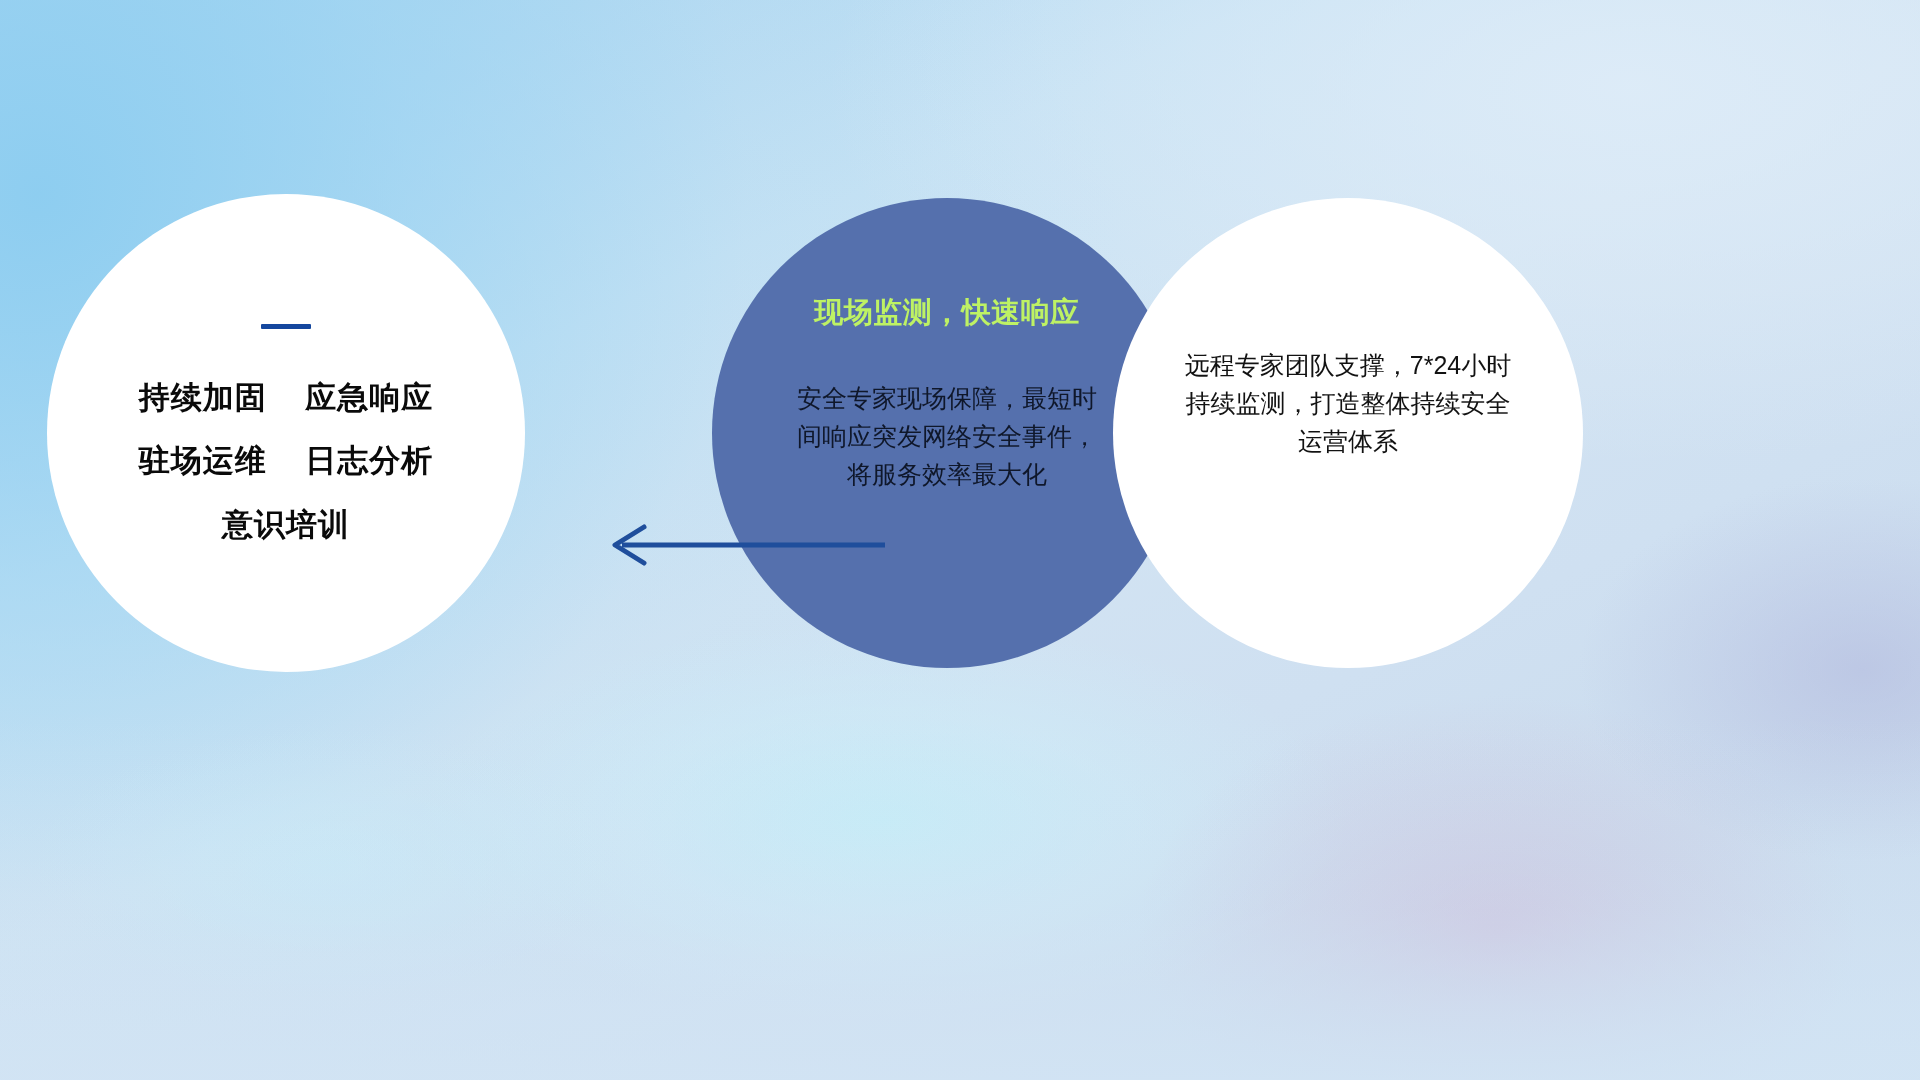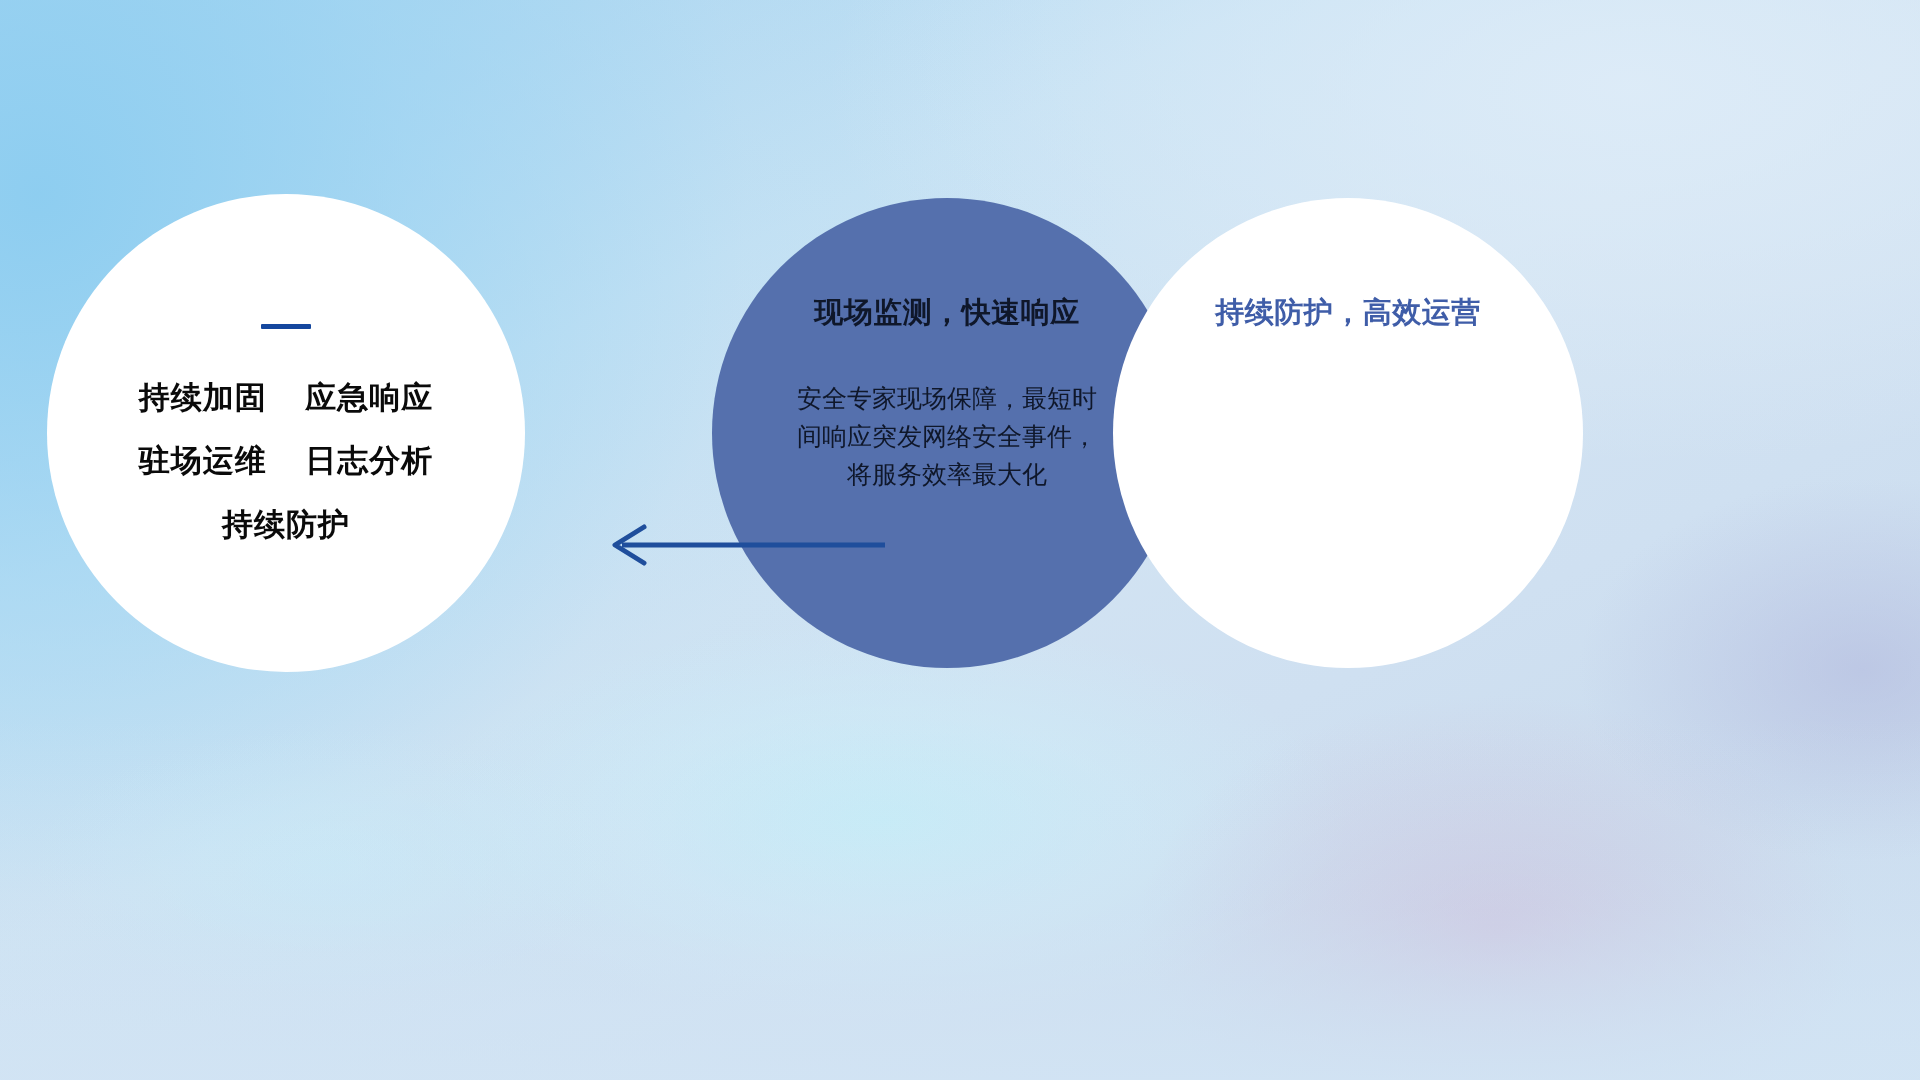--- a/index.html
+++ b/index.html
@@ -158,21 +158,21 @@
     flex-direction: column;
     align-items: center;
     justify-content: flex-start;
     padding-top: 98px;
     box-sizing: border-box;
     text-align: center;
   }
   .mid-heading {
     font-size: 29px;
     font-weight: bold;
-    color: #0f172a;
+    color: #bef264;
     letter-spacing: 0.5px;
     line-height: 1.15;
     white-space: nowrap;
   }
   .mid-body {
     margin-top: 50px;
     font-size: 25px;
     color: #0f172a;
     line-height: 1.52;
     width: 300px;
@@ -231,34 +231,34 @@
   <div class="bg-layer bg-glow-cyan2"></div>
   <div class="bg-layer bg-glow-pink"></div>
   <div class="bg-layer bg-glow-violet"></div>
   <div class="bg-layer bg-glow-bottom"></div>
 
   <div class="circle circle-white" id="circle-left">
     <div class="left-inner">
       <div class="divider"></div>
       <div class="left-line">持续加固    应急响应</div>
       <div class="left-line">驻场运维    日志分析</div>
-      <div class="left-line">持续防护</div>
+      <div class="left-line">意识培训</div>
     </div>
   </div>
 
   <div class="circle" id="circle-mid">
     <div class="mid-inner">
       <div class="mid-heading">现场监测，快速响应</div>
       <div class="mid-body">安全专家现场保障，最短时间响应突发网络安全事件，将服务效率最大化</div>
     </div>
   </div>
 
   <div class="circle circle-white" id="circle-right">
     <div class="right-inner">
-      <div class="right-heading">持续防护，高效运营</div>
+      <div class="right-body">远程专家团队支撑，7*24小时持续监测，打造整体持续安全运营体系</div>
     </div>
   </div>
 
   <svg id="arrow" viewBox="0 0 290 80">
     <line x1="285" y1="40" x2="22" y2="40" stroke="#1f4e9c" stroke-width="5"></line>
     <polyline points="44,22 15,40 44,58" fill="none" stroke="#1f4e9c" stroke-width="5" stroke-linecap="round" stroke-linejoin="round"></polyline>
   </svg>
 
 </div>
 

